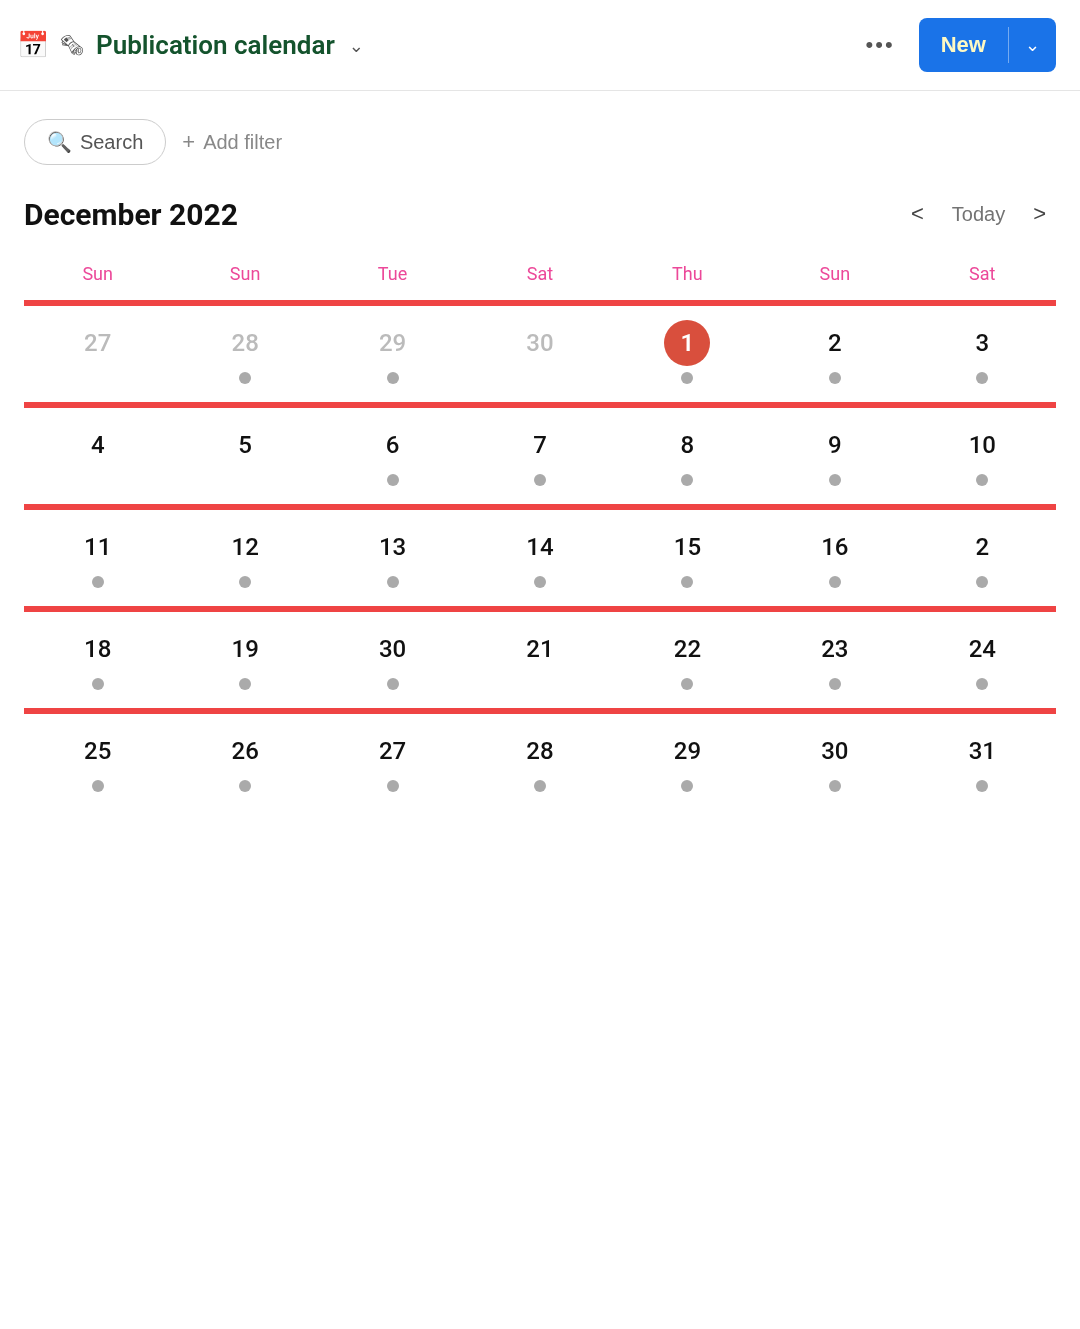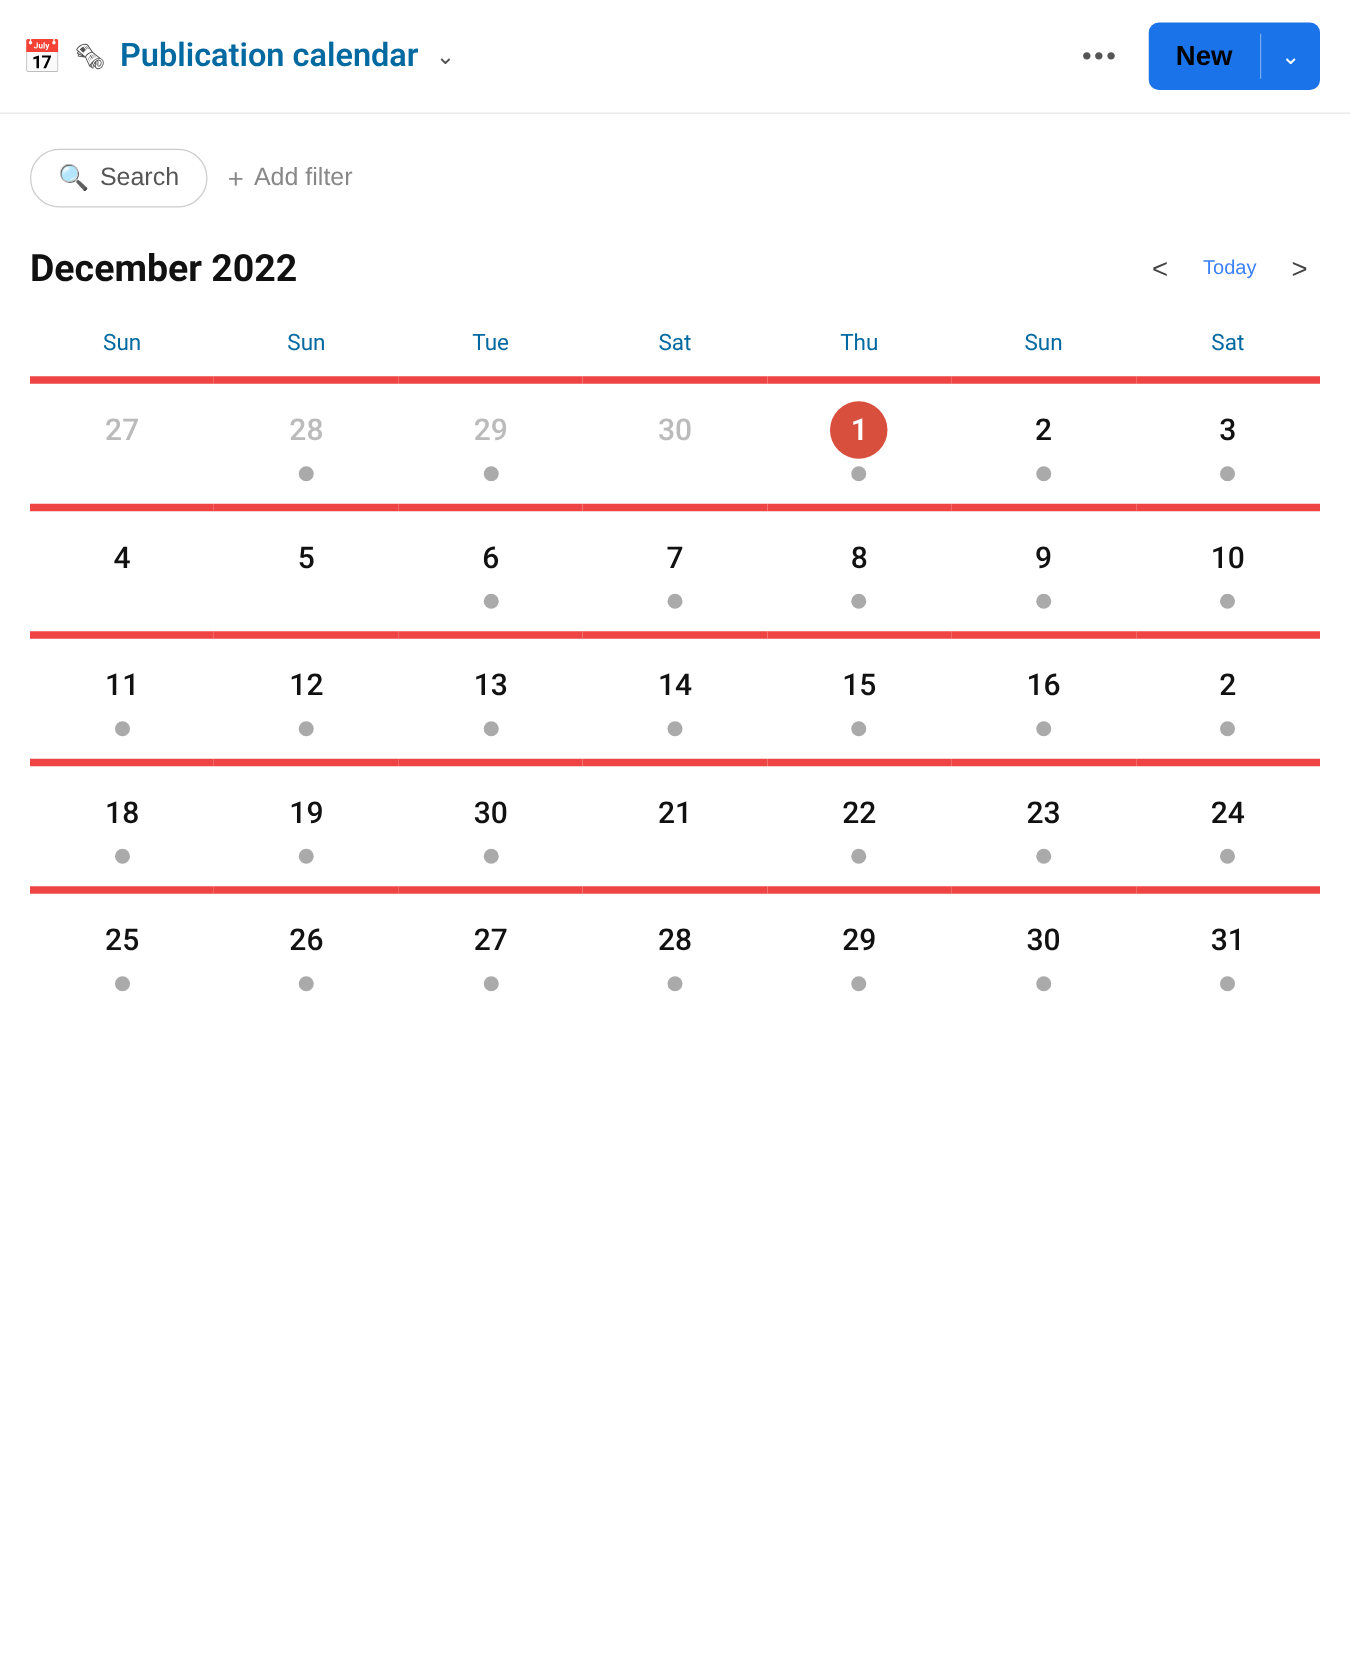--- a/index.html
+++ b/index.html
@@ -42,21 +42,21 @@
       height: 28px;
       display: flex;
       align-items: center;
       justify-content: center;
       font-size: 20px;
       color: #555;
     }
     .header-title {
       font-size: 26px;
       font-weight: 600;
-      color: #0369a1;
+      color: #14532d;
     }
     .header-chevron {
       font-size: 18px;
       color: #555;
       margin-left: 4px;
       cursor: pointer;
     }
     .header-right {
       display: flex;
       align-items: center;
@@ -74,21 +74,21 @@
     .new-btn-group {
       display: flex;
       align-items: center;
       background: #1a73e8;
       border-radius: 8px;
       overflow: hidden;
     }
     .new-btn {
       background: none;
       border: none;
-      color: #000000;
+      color: #fef9c3;
       font-size: 22px;
       font-weight: 600;
       padding: 14px 22px;
       cursor: pointer;
     }
     .new-btn-divider {
       width: 1px;
       height: 36px;
       background: rgba(255,255,255,0.4);
     }
@@ -163,35 +163,35 @@
       border: none;
       cursor: pointer;
       font-size: 22px;
       color: #444;
       padding: 6px 10px;
     }
     .today-btn {
       background: none;
       border: none;
       cursor: pointer;
-      font-size: 16px;
-      color: #3b82f6;
+      font-size: 20px;
+      color: #737373;
       padding: 6px 14px;
     }
 
     
     .calendar-grid {
       width: 100%;
       border-collapse: collapse;
     }
     .calendar-grid th {
       text-align: center;
       font-size: 18px;
       font-weight: 400;
-      color: #0369a1;
+      color: #ec4899;
       padding-bottom: 16px;
     }
     .calendar-grid td {
       text-align: center;
       vertical-align: top;
       padding: 14px 0 18px 0;
       border-top: 6px solid #ef4444;
       width: calc(100% / 7);
     }
     .day-num {

